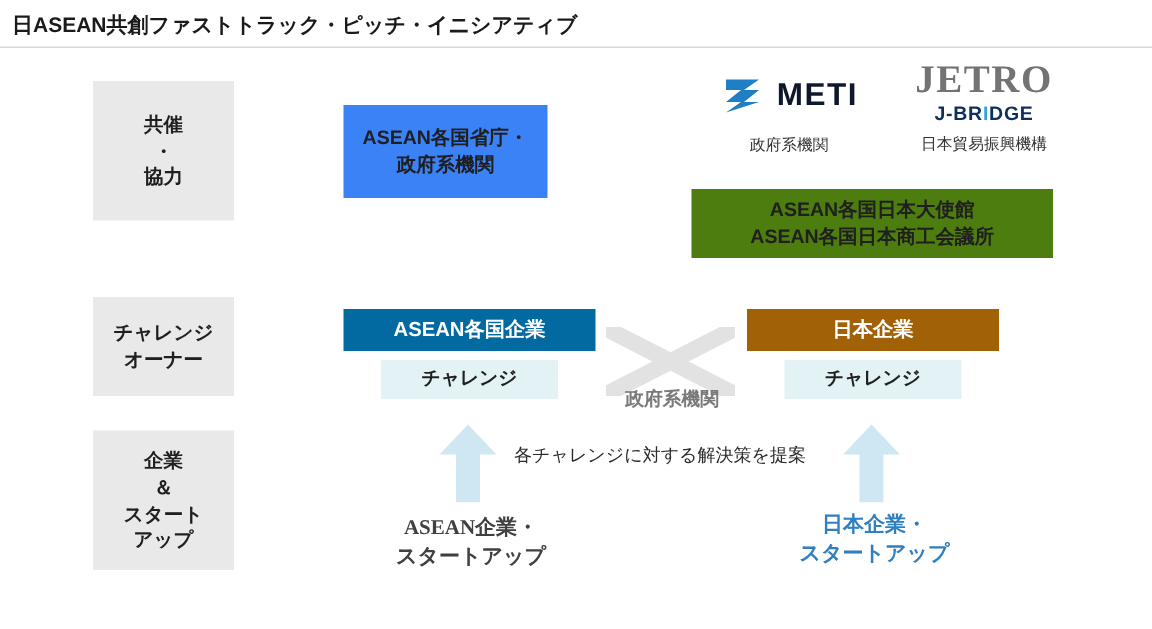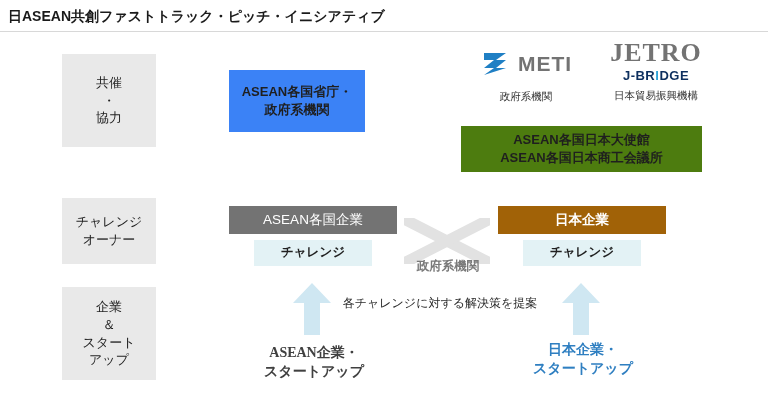--- a/index.html
+++ b/index.html
@@ -42,21 +42,21 @@
   }
 
   
   .rowlabel {
     position: absolute;
     background: #e9e9e9;
     display: flex;
     align-items: center;
     justify-content: center;
     text-align: center;
-    font-weight: normal;
+    font-weight: bold;
     font-size: 13px;
     line-height: 1.35;
     color: #1f1f1f;
     box-sizing: border-box;
   }
   #rowlabel-0 { left: 62px; top: 54px;  width: 94px; height: 93px; }
   #rowlabel-1 { left: 62px; top: 198px; width: 94px; height: 66px; }
   #rowlabel-2 { left: 62px; top: 287px; width: 94px; height: 93px; }
 
   
@@ -84,24 +84,24 @@
     left: 461px; top: 126px; width: 241px; height: 46px;
     background: #4d7c0f;
     font-size: 13px;
     font-weight: bold;
     color: #1f1f1f;
   }
 
   
   #box-owner-asean {
     left: 229px; top: 206px; width: 168px; height: 28px;
-    background: #737373;
+    background: #0369a1;
     color: #ffffff;
     font-size: 13.5px;
-    font-weight: normal;
+    font-weight: bold;
   }
   #box-owner-japan {
     left: 498px; top: 206px; width: 168px; height: 28px;
     background: #a16207;
     color: #ffffff;
     font-size: 13.5px;
     font-weight: bold;
   }
 
   
@@ -176,21 +176,21 @@
     align-items: center;
     gap: 8px;
     height: 40px;
   }
   .meti-mark {
     width: 30px; height: 30px;
   }
   .meti-text {
     font-size: 21px;
     font-weight: bold;
-    color: #737373;
+    color: #0f172a;
     letter-spacing: 1px;
   }
   .jetro-text {
     font-family: "Liberation Serif", serif;
     font-size: 26px;
     font-weight: bold;
     color: #737373;
     letter-spacing: 1px;
     line-height: 1;
   }

